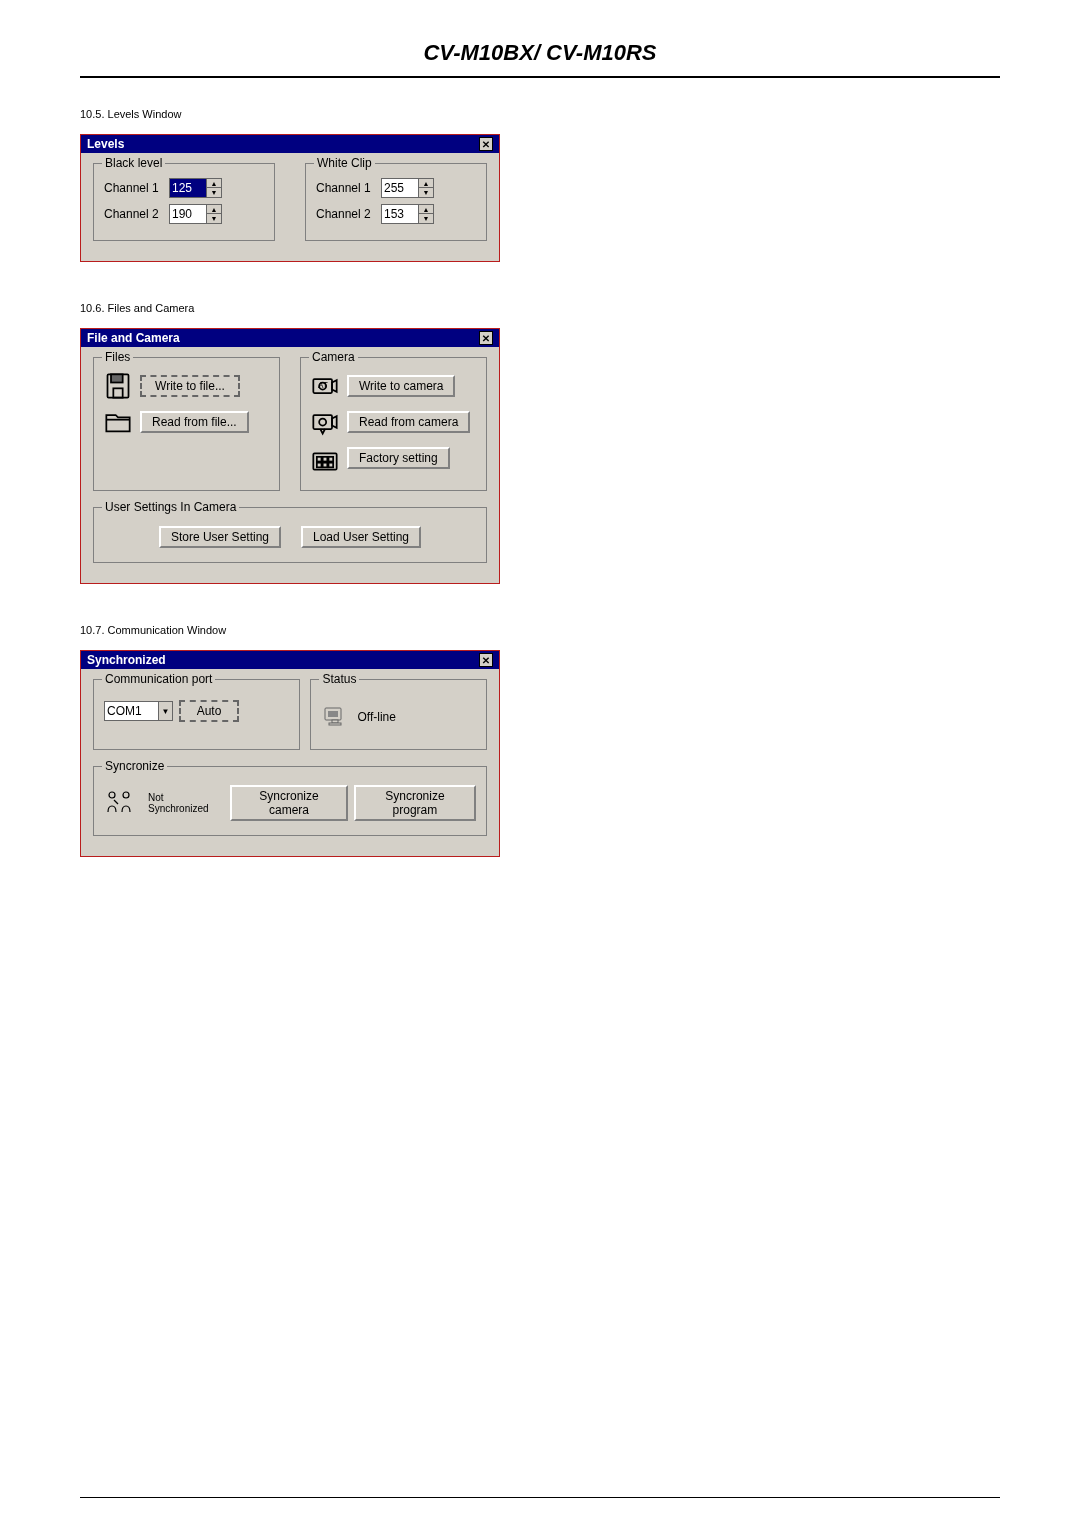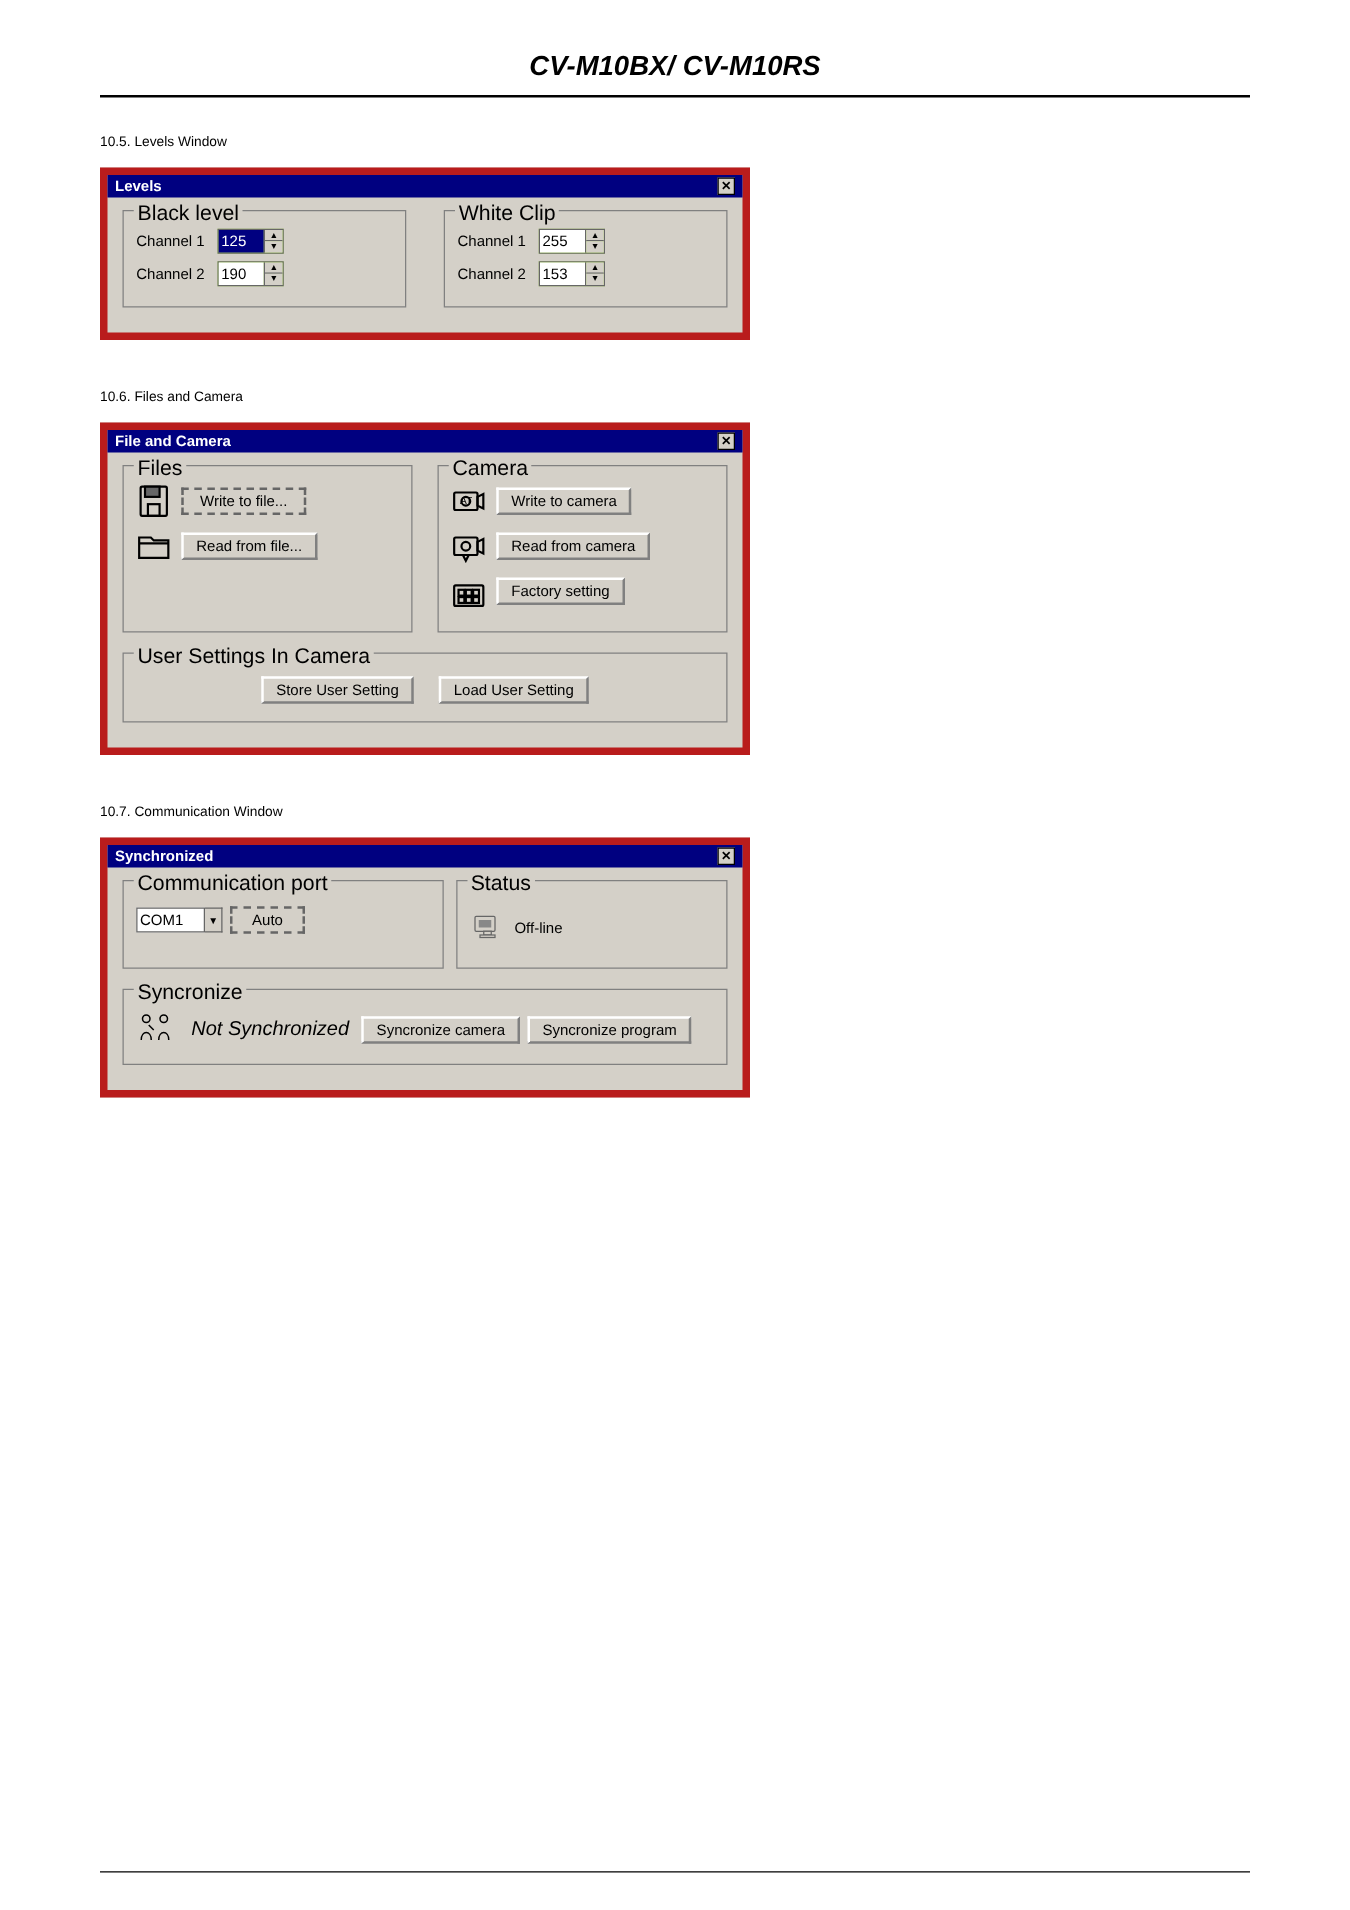--- a/index.html
+++ b/index.html
@@ -36,24 +36,24 @@
 
     
     .section-heading {
       font-size: 11px;
       font-weight: normal;
       margin-bottom: 14px;
     }
 
     
     .win-outer {
-      border: 6px solid #b91c1c;
+      border: 1px solid #b91c1c;
       background: #d4d0c8;
       margin-bottom: 40px;
-      width: 520px;
+      width: 420px;
     }
     .win-titlebar {
       background: #000080;
       color: #fff;
       font-size: 12px;
       font-weight: bold;
       padding: 2px 6px;
       display: flex;
       justify-content: space-between;
       align-items: center;
@@ -81,21 +81,21 @@
       position: relative;
       padding: 14px 10px 10px 10px;
       margin-bottom: 8px;
     }
     .group-label {
       position: absolute;
       top: -8px;
       left: 8px;
       background: #d4d0c8;
       padding: 0 3px;
-      font-size: 17px;
+      font-size: 12px;
     }
 
     
     .levels-row {
       display: flex;
       gap: 30px;
     }
     .levels-col {
       flex: 1;
     }
@@ -485,21 +485,21 @@
             <svg width="34" height="22" viewBox="0 0 34 22">
 
               <circle cx="8" cy="5" r="3" fill="none" stroke="#000" stroke-width="1.2"></circle>
               <path d="M4 22 C4 14 12 14 12 22" fill="none" stroke="#000" stroke-width="1.2"></path>
               <line x1="10" y1="10" x2="14" y2="14" stroke="#000" stroke-width="1.2"></line>
 
               <circle cx="22" cy="5" r="3" fill="none" stroke="#000" stroke-width="1.2"></circle>
               <path d="M18 22 C18 14 26 14 26 22" fill="none" stroke="#000" stroke-width="1.2"></path>
             </svg>
           </span>
-          <span style="font-size:16px; margin-right:4px;font-style:italic;">Not Synchronized</span>
+          <span style="font-size:10px; margin-right:4px;">Not Synchronized</span>
           <button class="win-button" style="min-width:110px;">Syncronize camera</button>
           <button class="win-button" style="min-width:110px;">Syncronize program</button>
         </div>
       </div>
     </div>
   </div>
 
 </div>
 
 <div class="page-footer">

